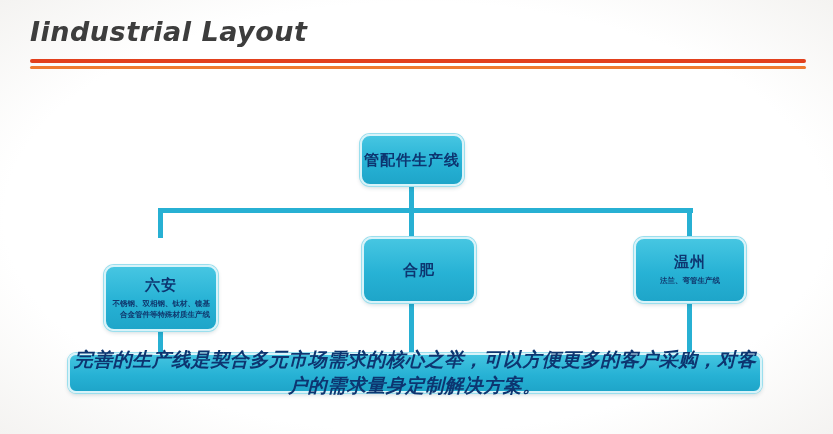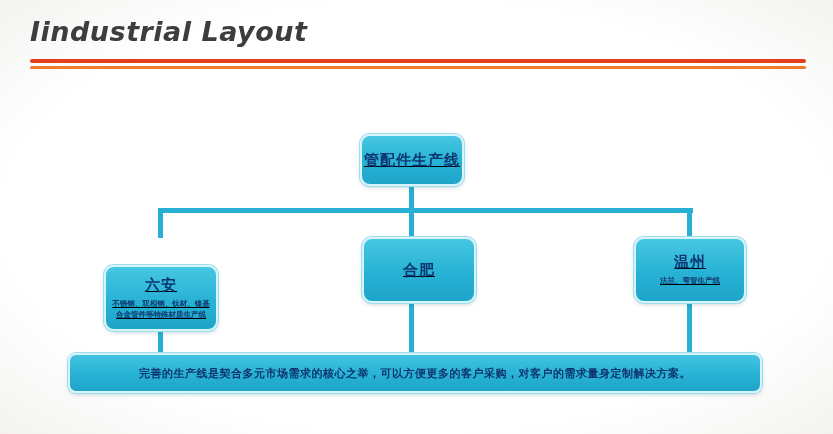--- a/index.html
+++ b/index.html
@@ -37,22 +37,21 @@
   .connector { position: absolute; background: #27b0d3; }
 
   .node {
     position: absolute;
     background: linear-gradient(180deg, #46c6e2 0%, #27b2d5 55%, #1ea5c9 100%);
     border: 2px solid #d8f3f9;
     border-radius: 10px;
     box-shadow: 0 0 0 1px #9adfee, 0 2px 4px rgba(0,60,80,0.18);
     display: flex; flex-direction: column;
     align-items: center; justify-content: center;
-    text-align: center;
-    text-decoration: underline;
+    text-align: right;
   }
   .node-title {
     color: #0d3570; font-weight: 800; font-size: 15px;
     letter-spacing: 1px;
   }
   .node-desc {
     color: #10386e; font-weight: 700; font-size: 7.5px;
     line-height: 1.35; margin-top: 4px; padding: 0 6px;
   }
 
@@ -73,22 +72,22 @@
 
   .summary-bar {
     position: absolute; left: 68px; top: 353px; width: 694px; height: 40px;
     background: linear-gradient(180deg, #43c4e0 0%, #27b2d5 55%, #1ea5c9 100%);
     border: 2px solid #d8f3f9;
     box-shadow: 0 0 0 1px #9adfee, 0 2px 4px rgba(0,60,80,0.18);
     border-radius: 8px;
     display: flex; align-items: center; justify-content: center;
   }
   .summary-text {
-    color: #0d3570; font-weight: 800; font-size: 11px;
-    letter-spacing: 0.5px; text-align: center;
+    color: #0d3570; font-weight: 800; font-size: 19px;
+    letter-spacing: 0.5px; text-align: center; font-style: italic;
   }
 </style>
 </head>
 <body>
 
 <div class="slide">
 
   <div class="header">
     <div class="title-row">
       <span class="title-en">Iindustrial Layout</span>

